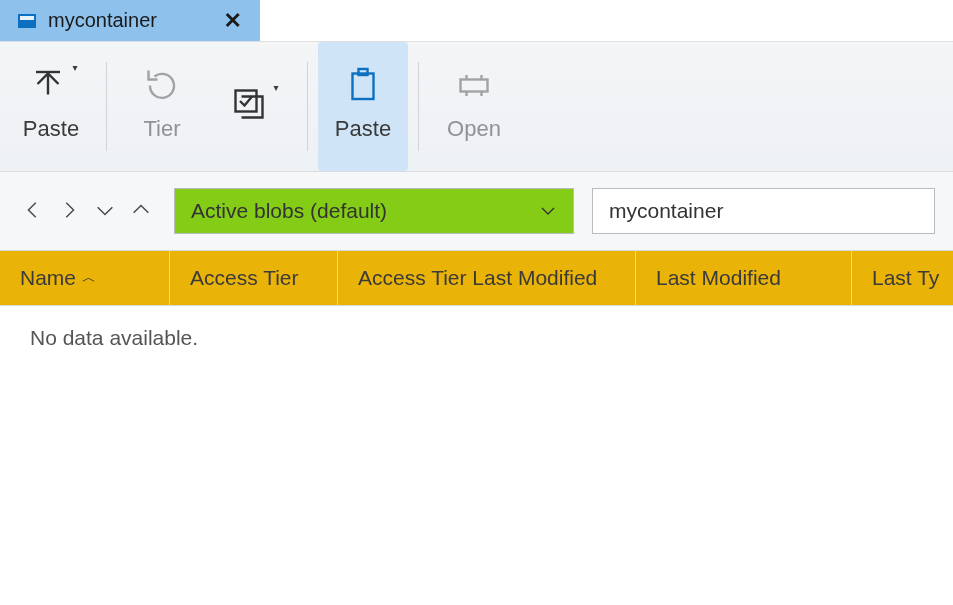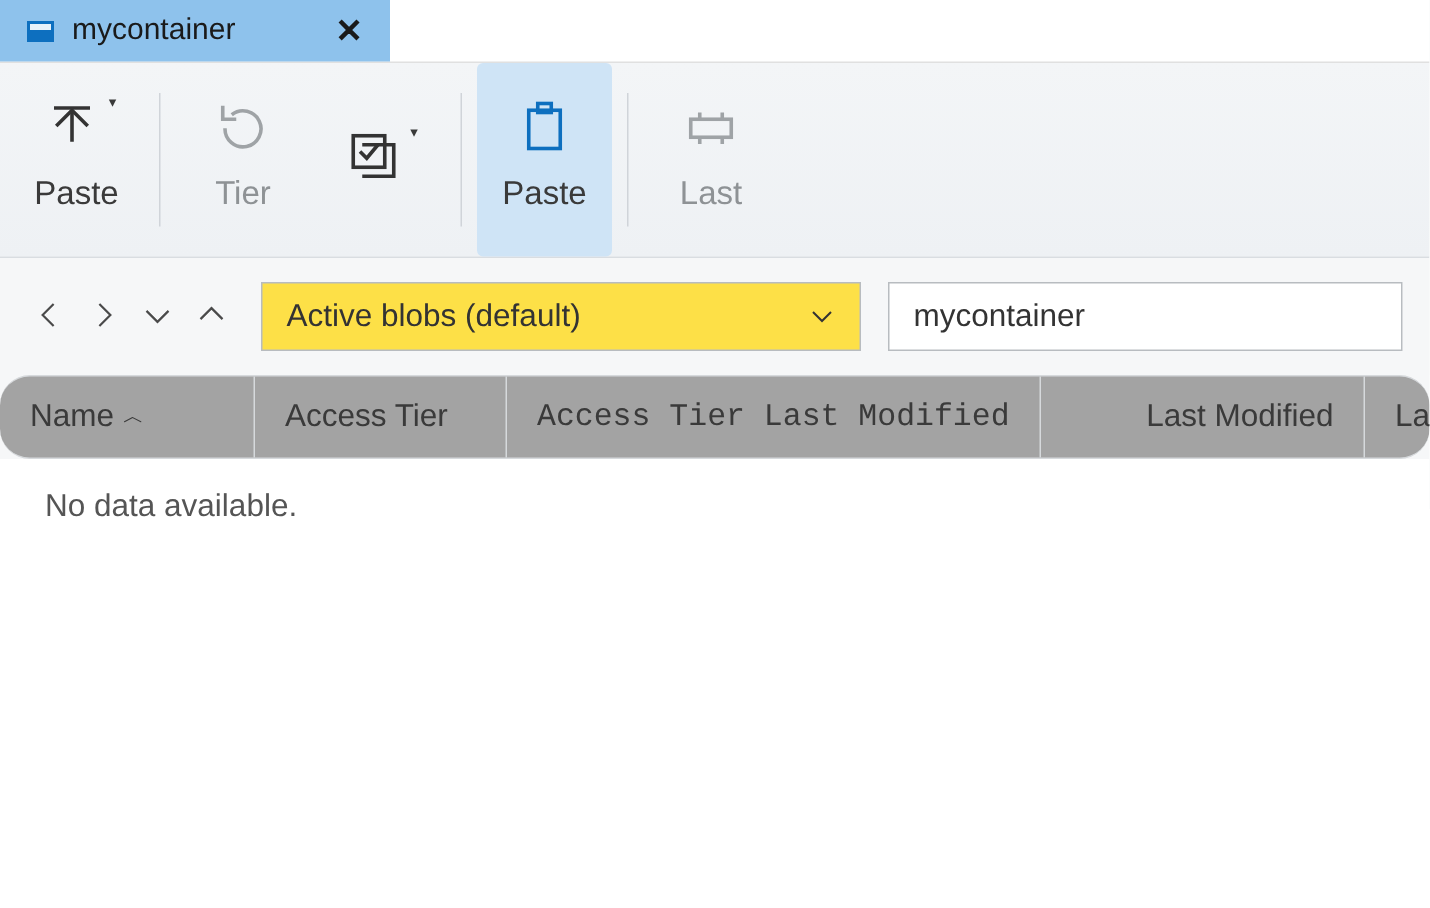--- a/index.html
+++ b/index.html
@@ -98,54 +98,53 @@
     background:#f6f7f8;
   }
   .nav-arrows { display:flex; gap:6px; }
   .nav-arrows button {
     background:none;border:none;padding:4px;cursor:pointer;
     color:#4a4a4a;
   }
   .nav-arrows svg{ width:22px;height:22px;stroke:#4a4a4a;fill:none;stroke-width:1.6;}
   .select-box {
     display:flex;align-items:center;justify-content:space-between;
-    border:1px solid #b8bcc0;background:#fde047;
+    border:1px solid #b8bcc0;background:#84cc16;
     height:46px;font-size:21px;color:#333;
     padding:0 16px;min-width:400px;cursor:pointer;
   }
   .select-box svg{width:18px;height:18px;stroke:#333;fill:none;stroke-width:1.8;}
   .path-box {
     flex:1;
     display:flex;align-items:center;
     border:1px solid #b8bcc0;background:#fff;
     height:46px;font-size:21px;color:#333;
     padding:0 16px;min-width:0;
   }
   .table-head {
     display:flex;
     border-top:1px solid #d6d9dc;
     border-bottom:1px solid #d6d9dc;
-    background:#a3a3a3;
+    background:#eab308;
     height:56px;
     align-items:center;
     font-size:21px;
     color:#3a3a3a;
-    border-radius:20px;
   }
   .th {
     padding:0 20px;
     border-right:1px solid #d6d9dc;
     height:100%;
     display:flex;align-items:center;gap:6px;
     white-space:nowrap;
   }
   .th.col-name{flex:0 0 170px;}
   .th.col-tier{flex:0 0 168px;text-align:right;}
-  .th.col-tiermod{flex:0 0 298px;font-family:Liberation Mono, monospace;}
-  .th.col-mod{flex:0 0 216px;justify-content:flex-end;}
+  .th.col-tiermod{flex:0 0 298px;}
+  .th.col-mod{flex:0 0 216px;}
   .th.col-type{flex:1;border-right:none;}
   .sort-caret{font-size:14px;}
   .table-body {
     padding:20px 30px;
     font-size:21px;
     color:#555;
     background:#fff;
     height:320px;
   }
 </style>
@@ -207,21 +206,21 @@
   <div class="vsep"></div>
   <div class="tb-group">
     <div class="tb-btn disabled">
       <svg viewBox="0 0 24 24" fill="none" stroke="#9fa3a6" stroke-width="1.6">
           <rect x="3" y="9" width="18" height="8"></rect>
           <path d="M7 6v3"></path>
           <path d="M17 6v3"></path>
           <path d="M7 17v3"></path>
           <path d="M17 17v3"></path>
         </svg>
-      <span>Last</span>
+      <span>Open</span>
     </div>
   </div>
 </div>
 
 <div class="navrow">
   <div class="nav-arrows">
     <button><svg viewBox="0 0 24 24">
           <path d="M15 4l-8 8 8 8"></path>
         </svg></button>
     <button><svg viewBox="0 0 24 24">

